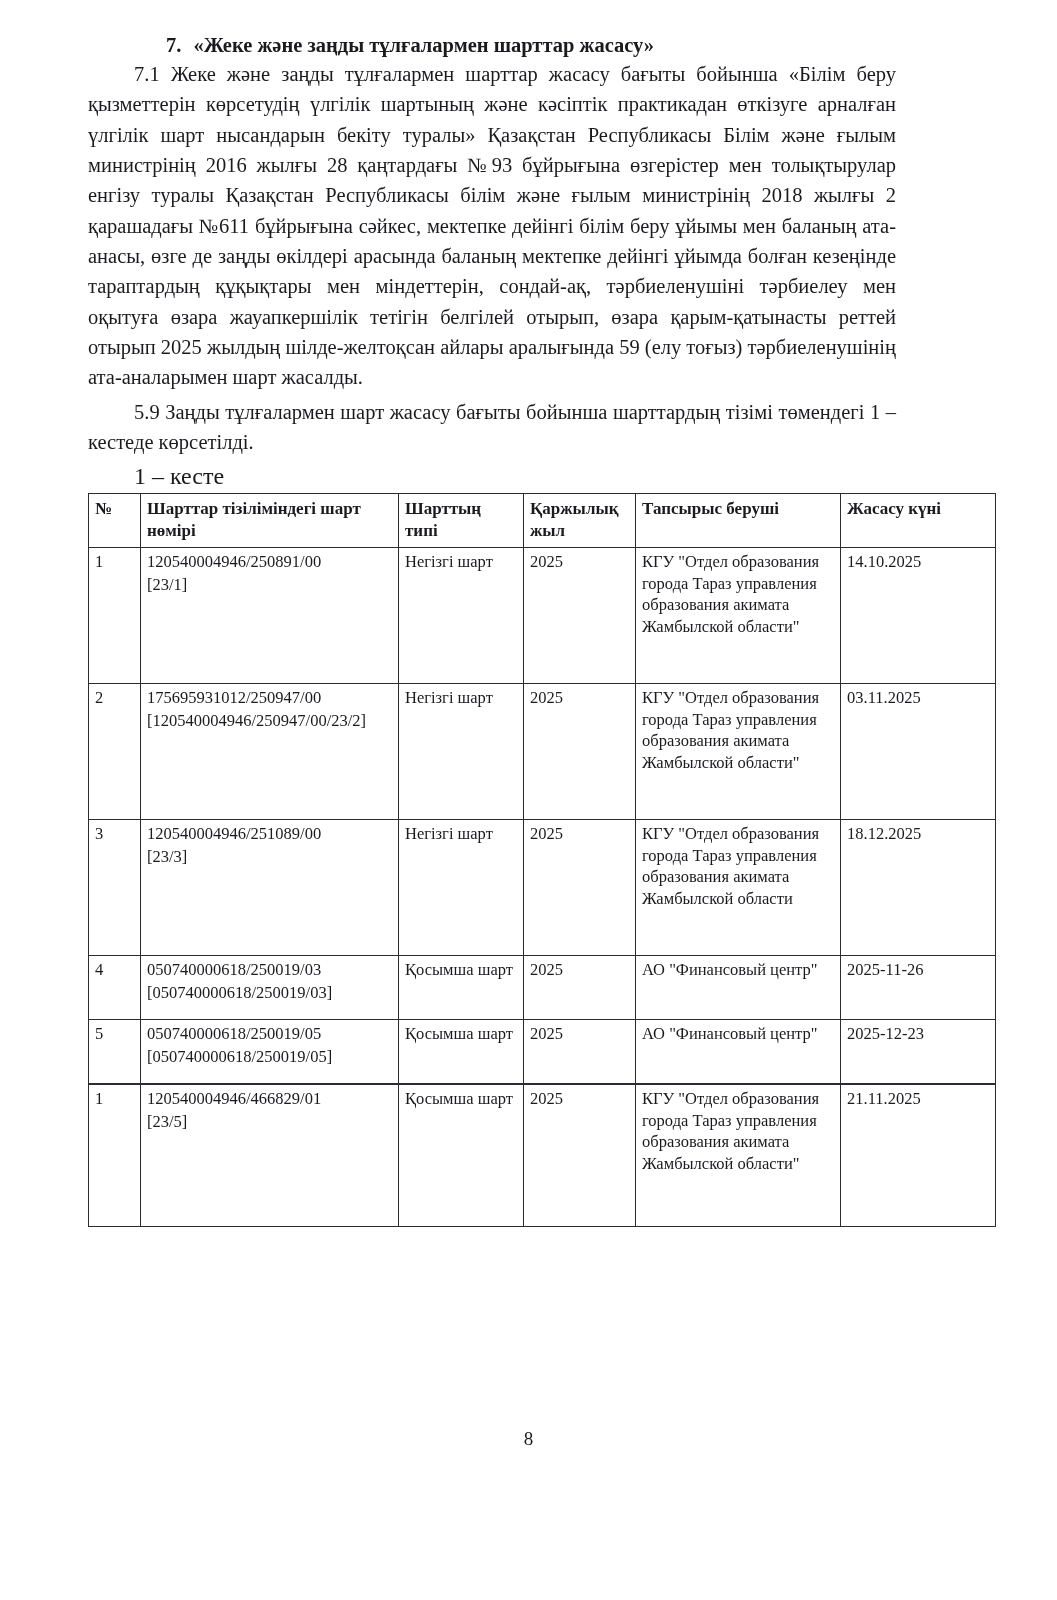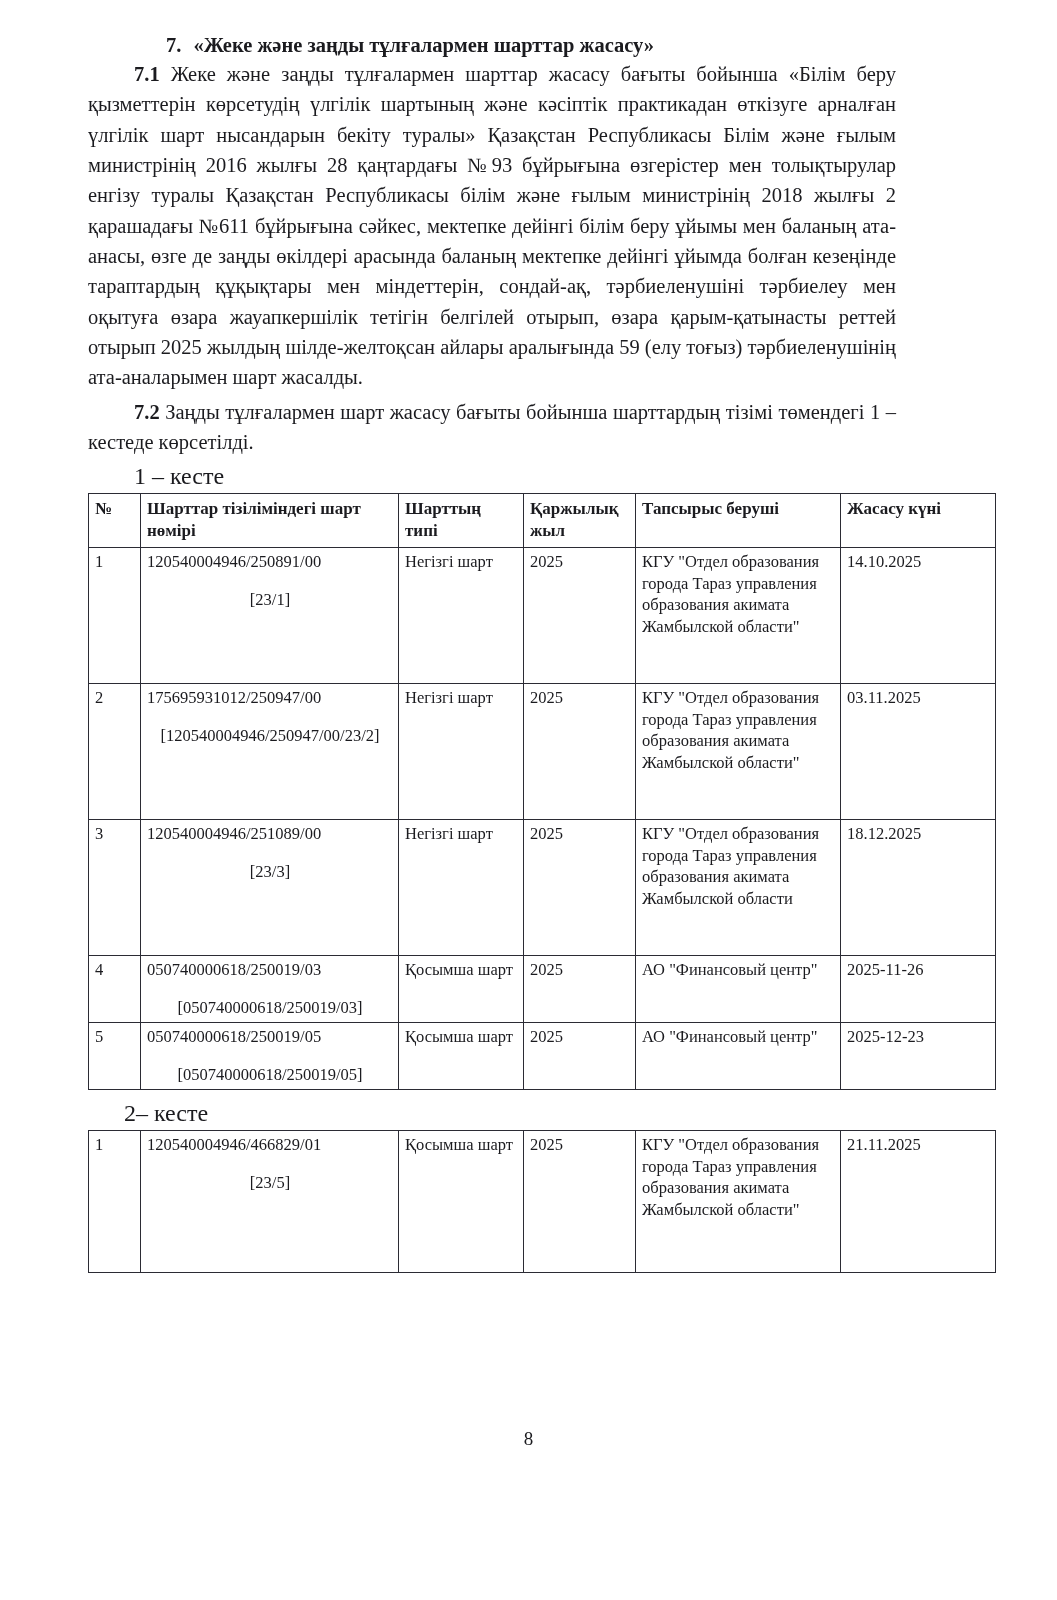--- a/index.html
+++ b/index.html
@@ -37,21 +37,21 @@
     font-size: 20.5px;
     line-height: 1.48;
     text-align: justify;
     text-indent: 46px;
     hyphens: none;
   }
   p.body-par.second {
     margin-top: 4px;
   }
   .bold {
-    font-weight: bold;
+    font-weight: normal;
   }
   .table-caption {
     font-size: 24px;
     margin: 6px 0 3px 0;
     padding-left: 46px;
   }
   .table-caption.second {
     margin-top: 10px;
     padding-left: 36px;
   }
@@ -84,22 +84,21 @@
   col.c-date { width: 155px; }
   td.cell-num {
     text-align: left;
     padding-left: 8px;
   }
   .reg-link {
     display: block;
   }
   .reg-sub {
     display: block;
-    margin-top: 16px;
-    text-align: center;
+    margin-top: 1px;
   }
   td.cell-date-mid {
     vertical-align: middle;
   }
   .row-tall td { height: 128px; }
   .row-short td { height: 56px; }
   .row-t2 td { height: 134px; }
   .page-number {
     position: absolute;
     bottom: 150px;
@@ -116,21 +115,21 @@
 
   <h1 class="doc-heading">
     <span class="num">7.</span><span>«Жеке және заңды тұлғалармен шарттар жасасу»</span>
   </h1>
 
   <p class="body-par">
     <span class="bold">7.1</span><span> Жеке және заңды тұлғалармен шарттар жасасу бағыты бойынша «Білім беру қызметтерін көрсетудің үлгілік шартының және кәсіптік практикадан өткізуге арналған үлгілік шарт нысандарын бекіту туралы» Қазақстан Республикасы Білім және ғылым министрінің 2016 жылғы 28 қаңтардағы №93 бұйрығына өзгерістер мен толықтырулар енгізу туралы Қазақстан Республикасы білім және ғылым министрінің 2018 жылғы 2 қарашадағы №611 бұйрығына сәйкес, мектепке дейінгі білім беру ұйымы мен баланың ата-анасы, өзге де заңды өкілдері арасында баланың мектепке дейінгі ұйымда болған кезеңінде тараптардың құқықтары мен міндеттерін, сондай-ақ,  тәрбиеленушіні тәрбиелеу мен оқытуға өзара жауапкершілік тетігін белгілей отырып, өзара қарым-қатынасты реттей отырып 2025 жылдың шілде-желтоқсан айлары аралығында 59 (елу тоғыз) тәрбиеленушінің ата-аналарымен шарт жасалды.</span>
   </p>
 
   <p class="body-par second">
-    <span class="bold">7.2</span><span> Заңды тұлғалармен шарт жасасу бағыты бойынша шарттардың тізімі төмендегі 1 – кестеде көрсетілді.</span>
+    <span class="bold">5.9</span><span> Заңды тұлғалармен шарт жасасу бағыты бойынша шарттардың тізімі төмендегі 1 – кестеде көрсетілді.</span>
   </p>
 
   <div class="table-caption">1 – кесте</div>
 
   <table class="contract-table">
     <colgroup>
       <col class="c-num">
         <col class="c-reg">
         <col class="c-type">
         <col class="c-year">
@@ -199,21 +198,20 @@
           <span class="reg-sub">[050740000618/250019/05]</span>
         </td>
         <td>Қосымша шарт</td>
         <td>2025</td>
         <td>АО "Финансовый центр"</td>
         <td class="cell-date-mid">2025-12-23</td>
       </tr>
     </tbody>
   </table>
 
-  <div class="table-caption second">2– кесте</div>
 
   <table class="contract-table">
     <colgroup>
       <col class="c-num">
         <col class="c-reg">
         <col class="c-type">
         <col class="c-year">
         <col class="c-cust">
         <col class="c-date">
     </colgroup>

